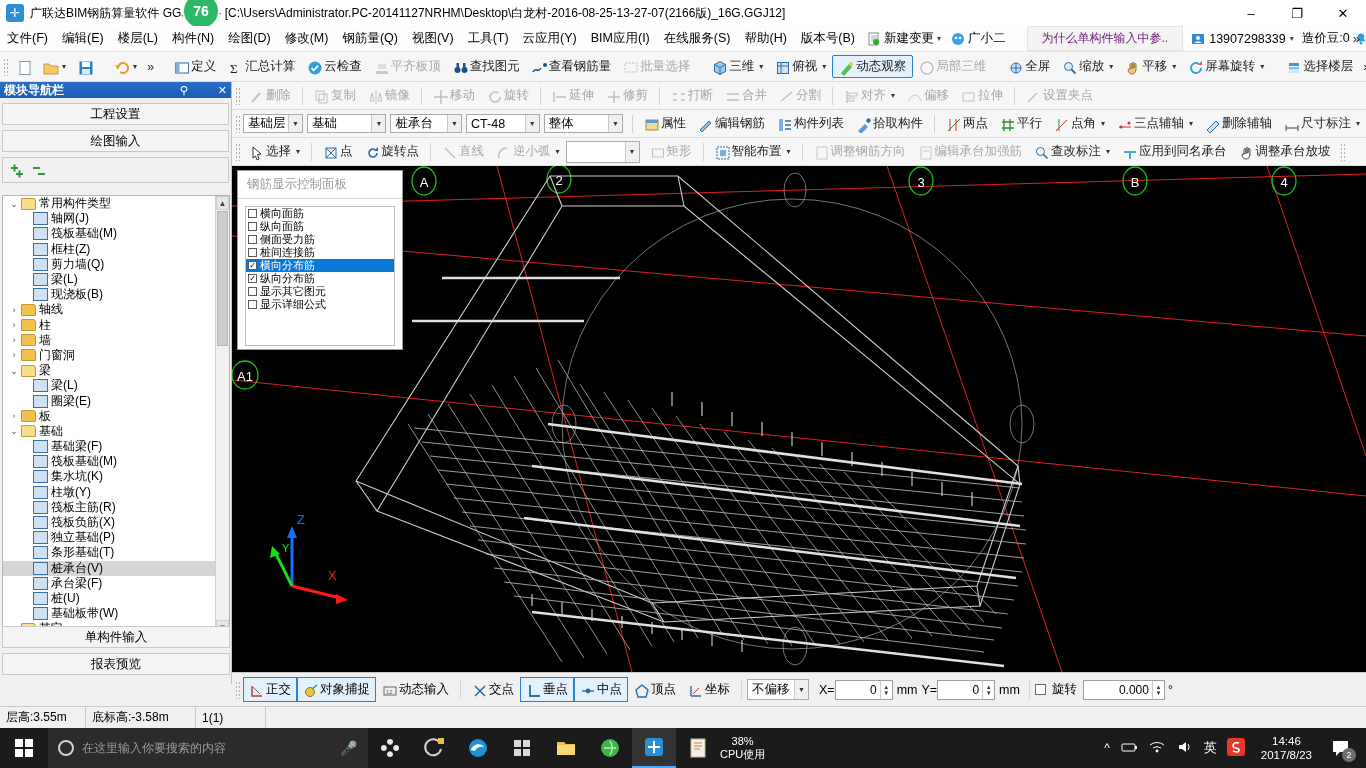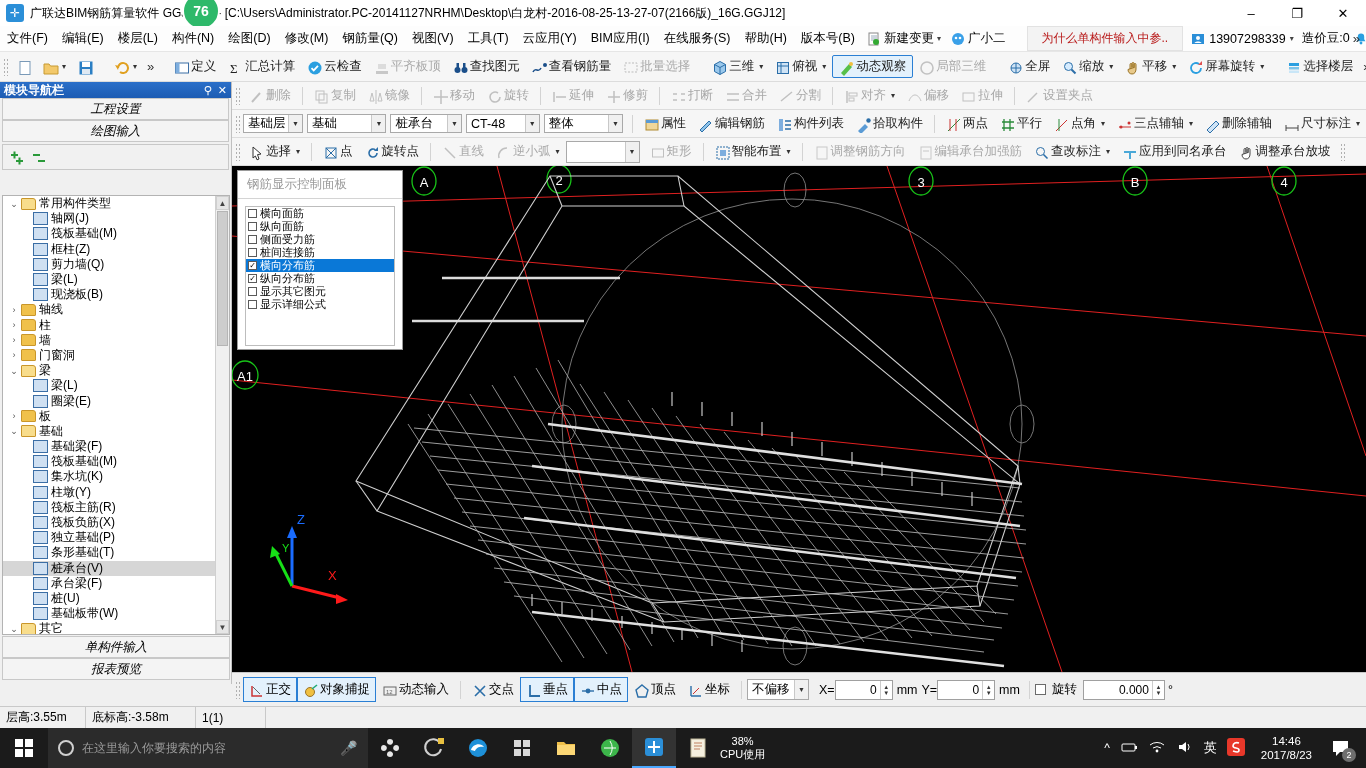--- a/index.html
+++ b/index.html
@@ -47,21 +47,21 @@
   }
   .menu-item { padding: 3px 7px; font-size: 12.5px; color: #000; white-space: nowrap; }
   .mb-chip {
     display: flex; align-items: center; gap: 3px; padding: 2px 5px; font-size: 12.5px;
     white-space: nowrap;
   }
   .sq-icon { width: 14px; height: 14px; display: inline-block; flex: 0 0 auto; }
   .mb-promo {
     margin-left: 16px; margin-right: 8px;
     background: #f3f3f3; border: 1px solid #e2e2e2;
-    padding: 3px 14px; font-size: 12px; color: #b91c1c; white-space: nowrap;
+    padding: 3px 14px; font-size: 12px; color: #701a75; white-space: nowrap;
   }
   .mb-user { display: flex; align-items: center; gap: 4px; font-size: 12.5px; white-space: nowrap; }
   .mb-chev { font-size: 8px; color: #444; }
   .mb-overflow { position: absolute; right: 6px; font-size: 13px; color: #333; }
 
   
   .toolbar1 {
     position: absolute; top: 52px; left: 0; width: 1366px; height: 30px;
     background: #f6f6f6; border-bottom: 1px solid #dcdcdc;
     display: flex; align-items: center;
@@ -76,29 +76,29 @@
   .t-overflow { font-size: 13px; color: #333; padding: 0 4px; }
 
   
   .leftpanel {
     position: absolute; top: 82px; left: 0; width: 232px; height: 602px;
     background: #f0f0f0; border-right: 1px solid #c0c0c0;
   }
   .lp-title {
     height: 16px; background: linear-gradient(#2a6fc9, #1d5cb3);
     color: #fff; font-size: 12px; font-weight: bold;
-    display: flex; align-items: center; padding: 0 4px;
+    display: flex; align-items: center; padding: 0 4px; gap: 24px;
   }
   .lp-title .sp { flex: 1; }
   .lp-title .ic { margin-left: 6px; font-size: 11px; }
   .lp-tab {
-    height: 22px; margin: 0 2px; background: #f4f4f4;
+    height: 22px; margin: 5px 2px; background: #f4f4f4;
     border: 1px solid #c8c8c8;
     display: flex; align-items: center; justify-content: center;
-    font-size: 12.5px; color: #000; font-style: italic;
+    font-size: 12.5px; color: #000;
   }
   .lp-mini {
     height: 26px; margin: 2px 2px 0 2px; background: #f1f1f1;
     border: 1px solid #c8c8c8; display: flex; align-items: center; gap: 8px;
     padding-left: 6px;
   }
   .tree {
     position: absolute; top: 113px; left: 2px; width: 228px; height: 440px;
     background: #fff; border: 1px solid #b3b3b3;
     overflow: hidden;

